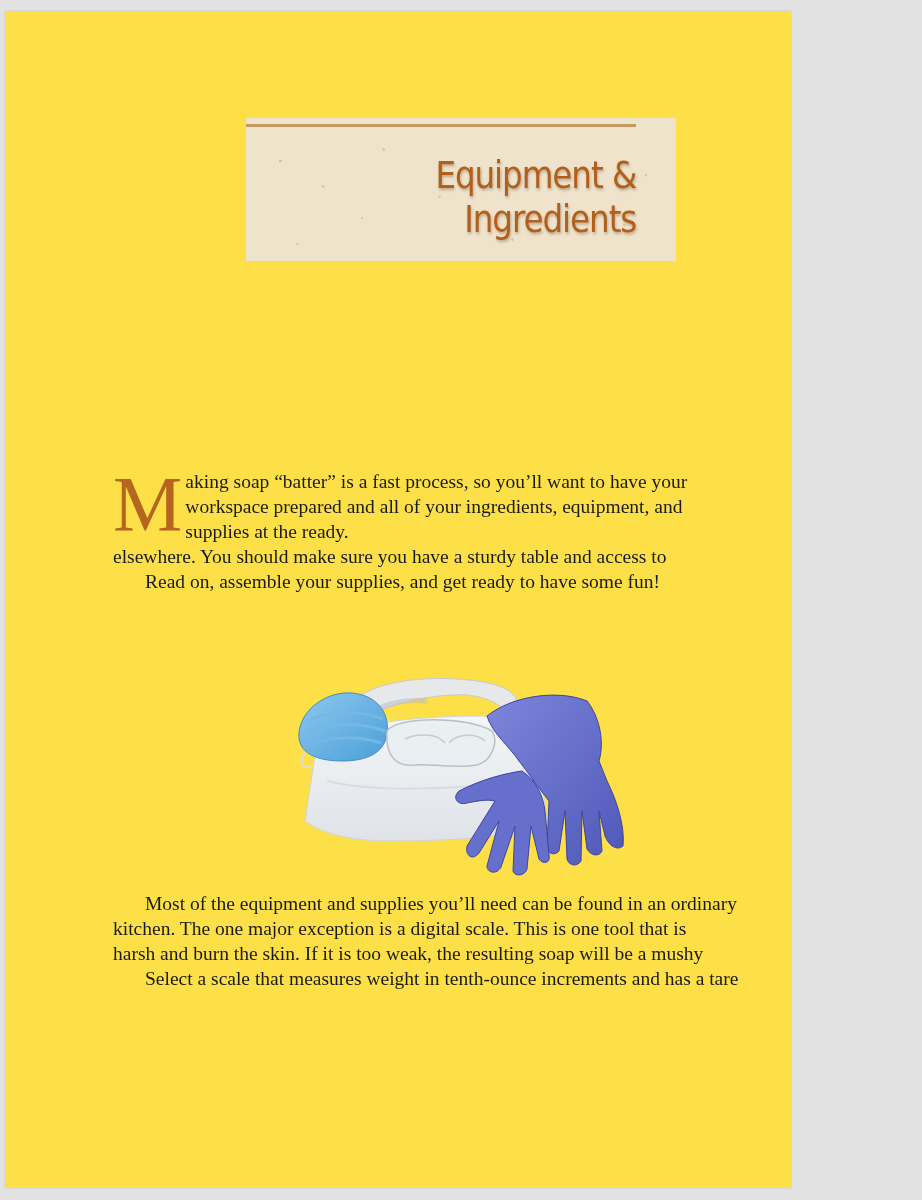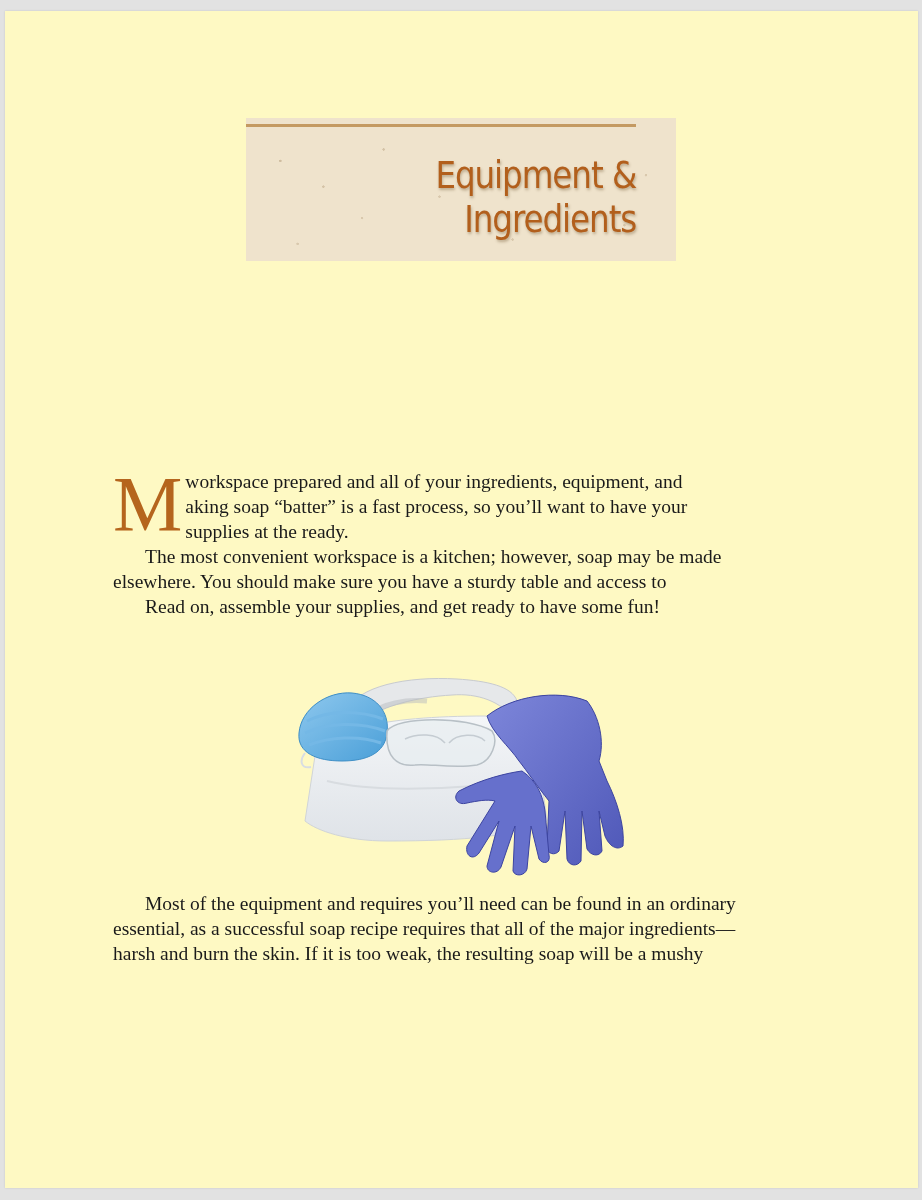--- a/index.html
+++ b/index.html
@@ -11,23 +11,23 @@
       height: 1200px;
       background: #e2e2e2;
       position: relative;
       overflow: hidden;
       font-family: "Liberation Serif", "DejaVu Serif", serif;
     }
     .page {
       position: absolute;
       left: 5px;
       top: 11px;
-      width: 913px;
+      width: 786px;
       height: 1177px;
-      background: #fef9c3;
+      background: #fde047;
       box-shadow: 0 0 2px rgba(0,0,0,0.12);
       overflow: hidden;
     }
     
     .banner {
       position: absolute;
       left: 241px;
       top: 107px;
       width: 430px;
       height: 143px;
@@ -120,26 +120,25 @@
     <div class="banner-rule"></div>
     <div class="banner-title">
       <span>Equipment &amp;</span>
       <span>Ingredients</span>
     </div>
   </div>
 
   <div class="text-block intro">
     <div class="p">
       <span class="dropcap">M</span>
+      <span class="line">aking soap “batter” is a fast process, so you’ll want to have your</span>
       <span class="line">workspace prepared and all of your ingredients, equipment, and</span>
-      <span class="line">aking soap “batter” is a fast process, so you’ll want to have your</span>
       <span class="line">supplies at the ready.</span>
     </div>
     <div class="p" style="clear:both;">
-      <span class="line indent">The most convenient workspace is a kitchen; however, soap may be made</span>
       <span class="line">elsewhere. You should make sure you have a sturdy table and access to</span>
     </div>
     <div class="p">
       <span class="line indent">Read on, assemble your supplies, and get ready to have some fun!</span>
     </div>
   </div>
 
   <div class="photo">
     <svg width="345" height="215" viewBox="0 0 345 215" xmlns="http://www.w3.org/2000/svg">
       <defs>
@@ -183,19 +182,22 @@
 
       <g>
         <path d="M200 55 C 225 35, 270 28, 300 40 C 312 55, 318 80, 312 100 L 320 120 C 330 140, 338 165, 336 185 C 330 190, 322 185, 318 175 L 312 150 L 315 190 C 312 196, 304 195, 300 188 L 295 150 L 294 200 C 290 206, 282 205, 280 198 L 278 150 L 272 190 C 268 195, 260 193, 260 186 L 262 140 C 250 125, 240 110, 232 100 C 222 85, 205 72, 200 55 Z" fill="url(#gloveG)" stroke="#3c44a0" stroke-width="1"></path>
         <path d="M235 110 C 220 112, 195 118, 172 130 C 165 136, 170 145, 180 142 C 190 140, 200 138, 208 140 L 180 185 C 178 195, 186 200, 192 192 L 212 160 L 200 205 C 200 212, 210 214, 214 206 L 228 165 L 226 210 C 228 216, 238 215, 240 208 L 244 165 L 252 198 C 256 204, 264 202, 262 194 L 258 150 C 256 135, 250 120, 235 110 Z" fill="#6670cc" stroke="#3c44a0" stroke-width="1"></path>
       </g>
     </svg>
   </div>
 
   <div class="text-block main-text">
     <div class="p">
-      <span class="line indent">Most of the equipment and requires you’ll need can be found in an ordinary</span>
-      <span class="line">essential, as a successful soap recipe requires that all of the major ingredients—</span>
+      <span class="line indent">Most of the equipment and supplies you’ll need can be found in an ordinary</span>
+      <span class="line">kitchen. The one major exception is a digital scale. This is one tool that is</span>
       <span class="line">harsh and burn the skin. If it is too weak, the resulting soap will be a mushy</span>
     </div>
+    <div class="p">
+      <span class="line indent">Select a scale that measures weight in tenth-ounce increments and has a tare</span>
+    </div>
   </div>
 
 </div>
 
 </body></html>

